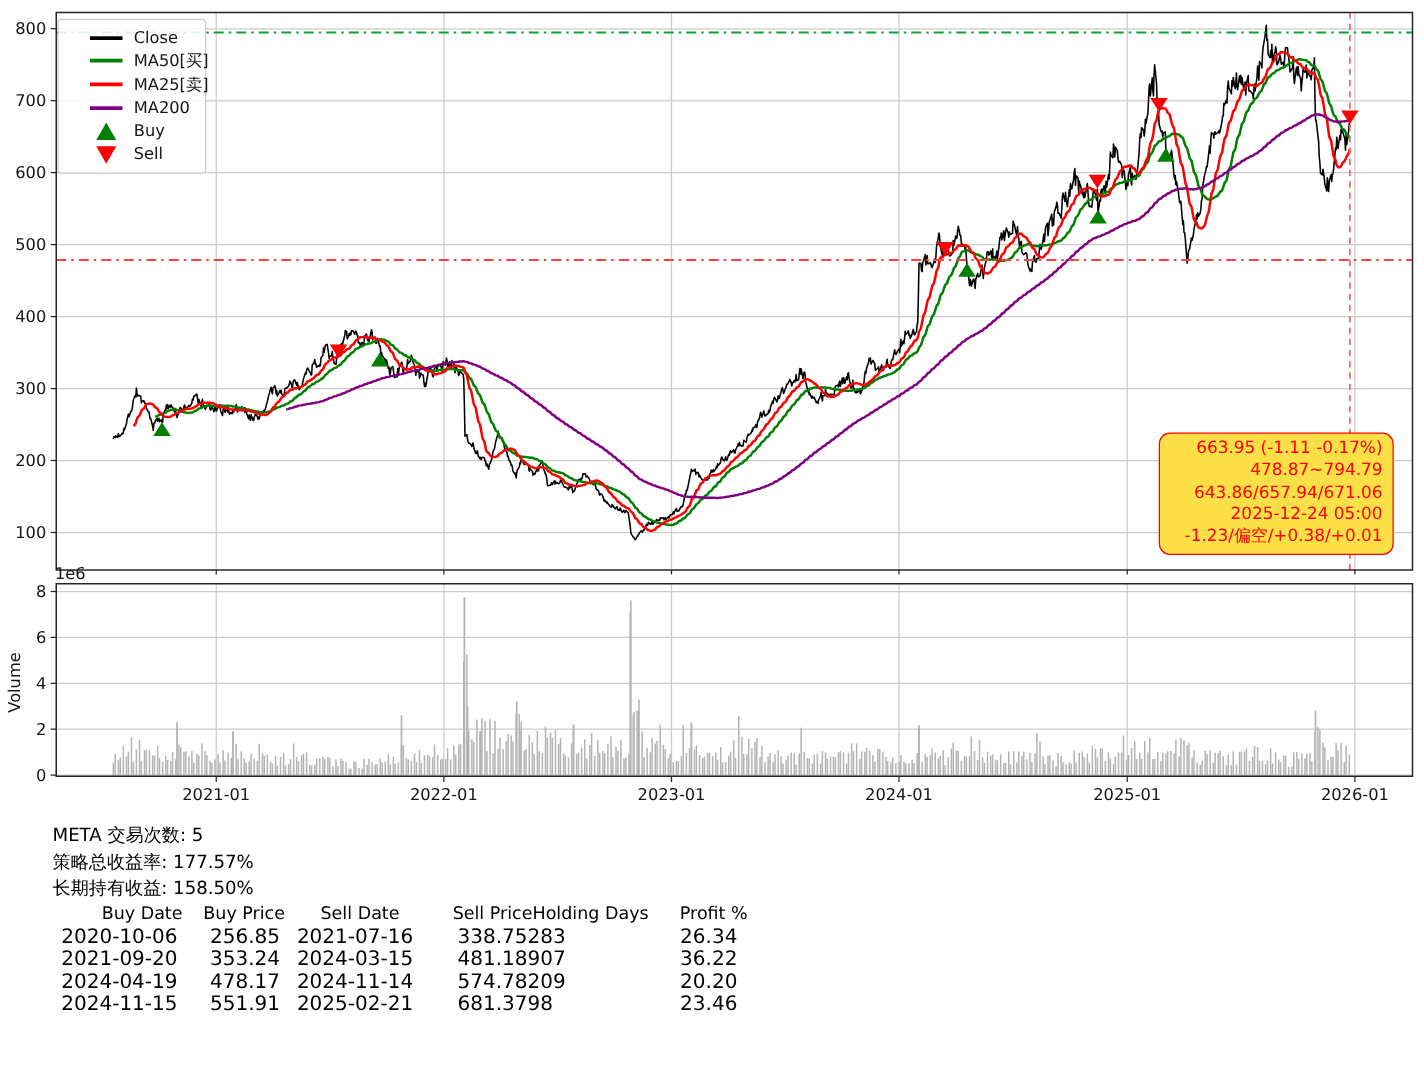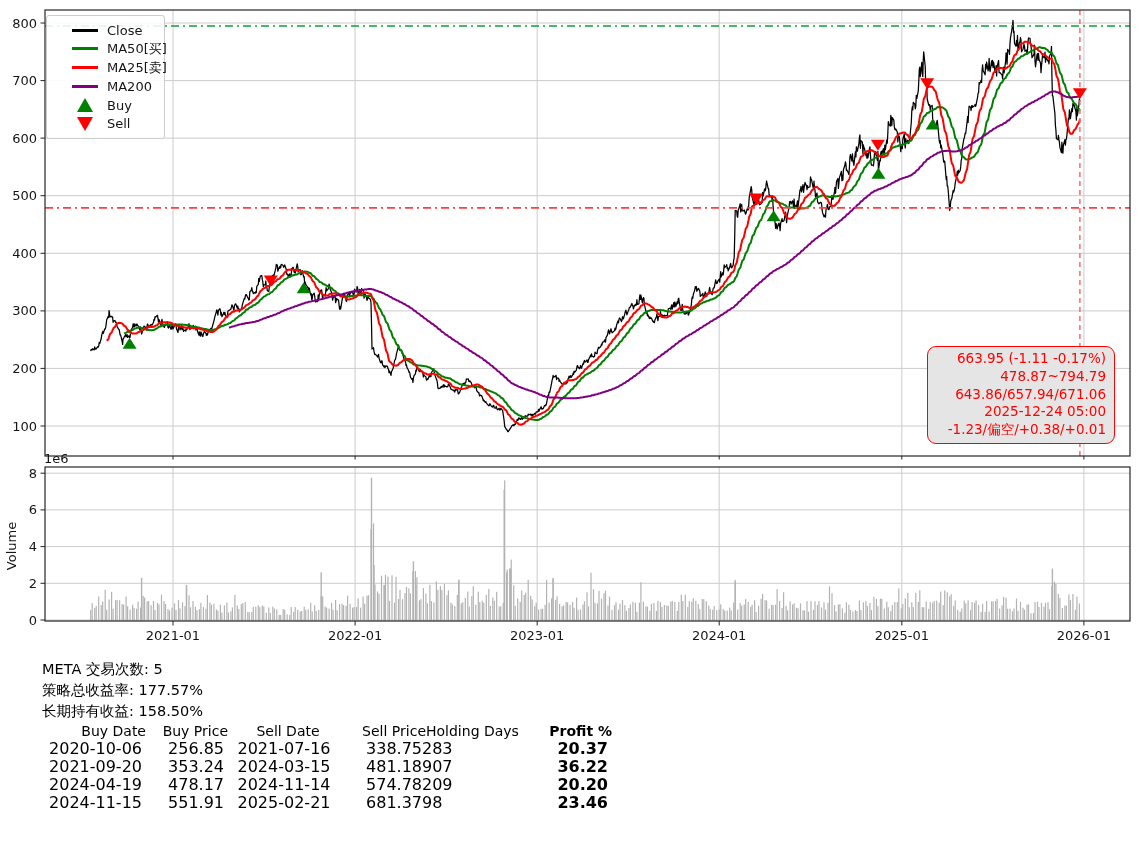--- a/index.html
+++ b/index.html
@@ -17,36 +17,36 @@
   .sw{width:27px;min-width:27px;display:flex;justify-content:center;align-items:center;margin-right:9px;}
   .swl{display:block;width:26px;height:3px;background:#000;}
   .tri-up{width:0;height:0;border-left:8px solid transparent;border-right:8px solid transparent;
           border-bottom:14px solid #008000;}
   .tri-dn{width:0;height:0;border-left:8px solid transparent;border-right:8px solid transparent;
           border-top:14px solid #ff0000;}
   .ltxt{font-size:13px;color:#151515;white-space:nowrap;}
 
   
   .ann{position:absolute;left:927px;top:346px;width:188px;box-sizing:border-box;
-       border:1.6px solid #ff0000;border-radius:9px;background:#e5e5e5;
+       border:1.6px solid #ff0000;border-radius:9px;background:#fde047;
        padding:3px 8px 4px 8px;color:#ff0000;font-size:13.5px;line-height:17.8px;
        text-align:right;z-index:4;white-space:nowrap;}
 
   
   .footer{position:absolute;left:42px;top:659px;color:#000;}
   .stat{font-size:14.5px;line-height:20.8px;white-space:pre;}
   .trades{margin-top:1px;}
   .t-row{display:flex;height:18px;line-height:18px;font-size:16px;white-space:pre;}
   .t-head{font-size:14px;}
   .c0{width:96px;text-align:right;padding-left:4px;}
   .c1{width:82px;text-align:right;}
   .c2{width:100px;text-align:center;padding-left:10px;}
   .c3{width:88px;text-align:right;}
   .c4{width:104px;text-align:left;}
-  .c5{width:82px;text-align:right;font-weight:bold;}
+  .c5{width:82px;text-align:center;}
   .t-head .c0{padding-left:8px;}
 </style>
 </head>
 <body>
 
 <div class="fig">
 
   <svg id="chart-svg" width="1139" height="655">
       <g stroke="#cccccc" stroke-width="1">
         <line x1="173.0" y1="10" x2="173.0" y2="456"></line>
@@ -692,21 +692,21 @@
     <div class="trades">
       <div class="t-row t-head">
         <span class="c0">Buy Date</span>
         <span class="c1">Buy Price</span>
         <span class="c2">Sell Date</span>
         <span class="c3">Sell Price</span>
         <span class="c4">Holding Days</span>
         <span class="c5">Profit %</span>
       </div>
       <div id="trade-rows">
-          <div class="t-row"><span class="c0">2020-10-06</span><span class="c1">256.85</span><span class="c2">2021-07-16</span><span class="c3">338.75</span><span class="c4">283</span><span class="c5">20.37</span></div>
+          <div class="t-row"><span class="c0">2020-10-06</span><span class="c1">256.85</span><span class="c2">2021-07-16</span><span class="c3">338.75</span><span class="c4">283</span><span class="c5">26.34</span></div>
           <div class="t-row"><span class="c0">2021-09-20</span><span class="c1">353.24</span><span class="c2">2024-03-15</span><span class="c3">481.18</span><span class="c4">907</span><span class="c5">36.22</span></div>
           <div class="t-row"><span class="c0">2024-04-19</span><span class="c1">478.17</span><span class="c2">2024-11-14</span><span class="c3">574.78</span><span class="c4">209</span><span class="c5">20.20</span></div>
           <div class="t-row"><span class="c0">2024-11-15</span><span class="c1">551.91</span><span class="c2">2025-02-21</span><span class="c3">681.37</span><span class="c4">98</span><span class="c5">23.46</span></div>
         </div>
     </div>
   </div>
 
 </div>
 
 </body></html>

